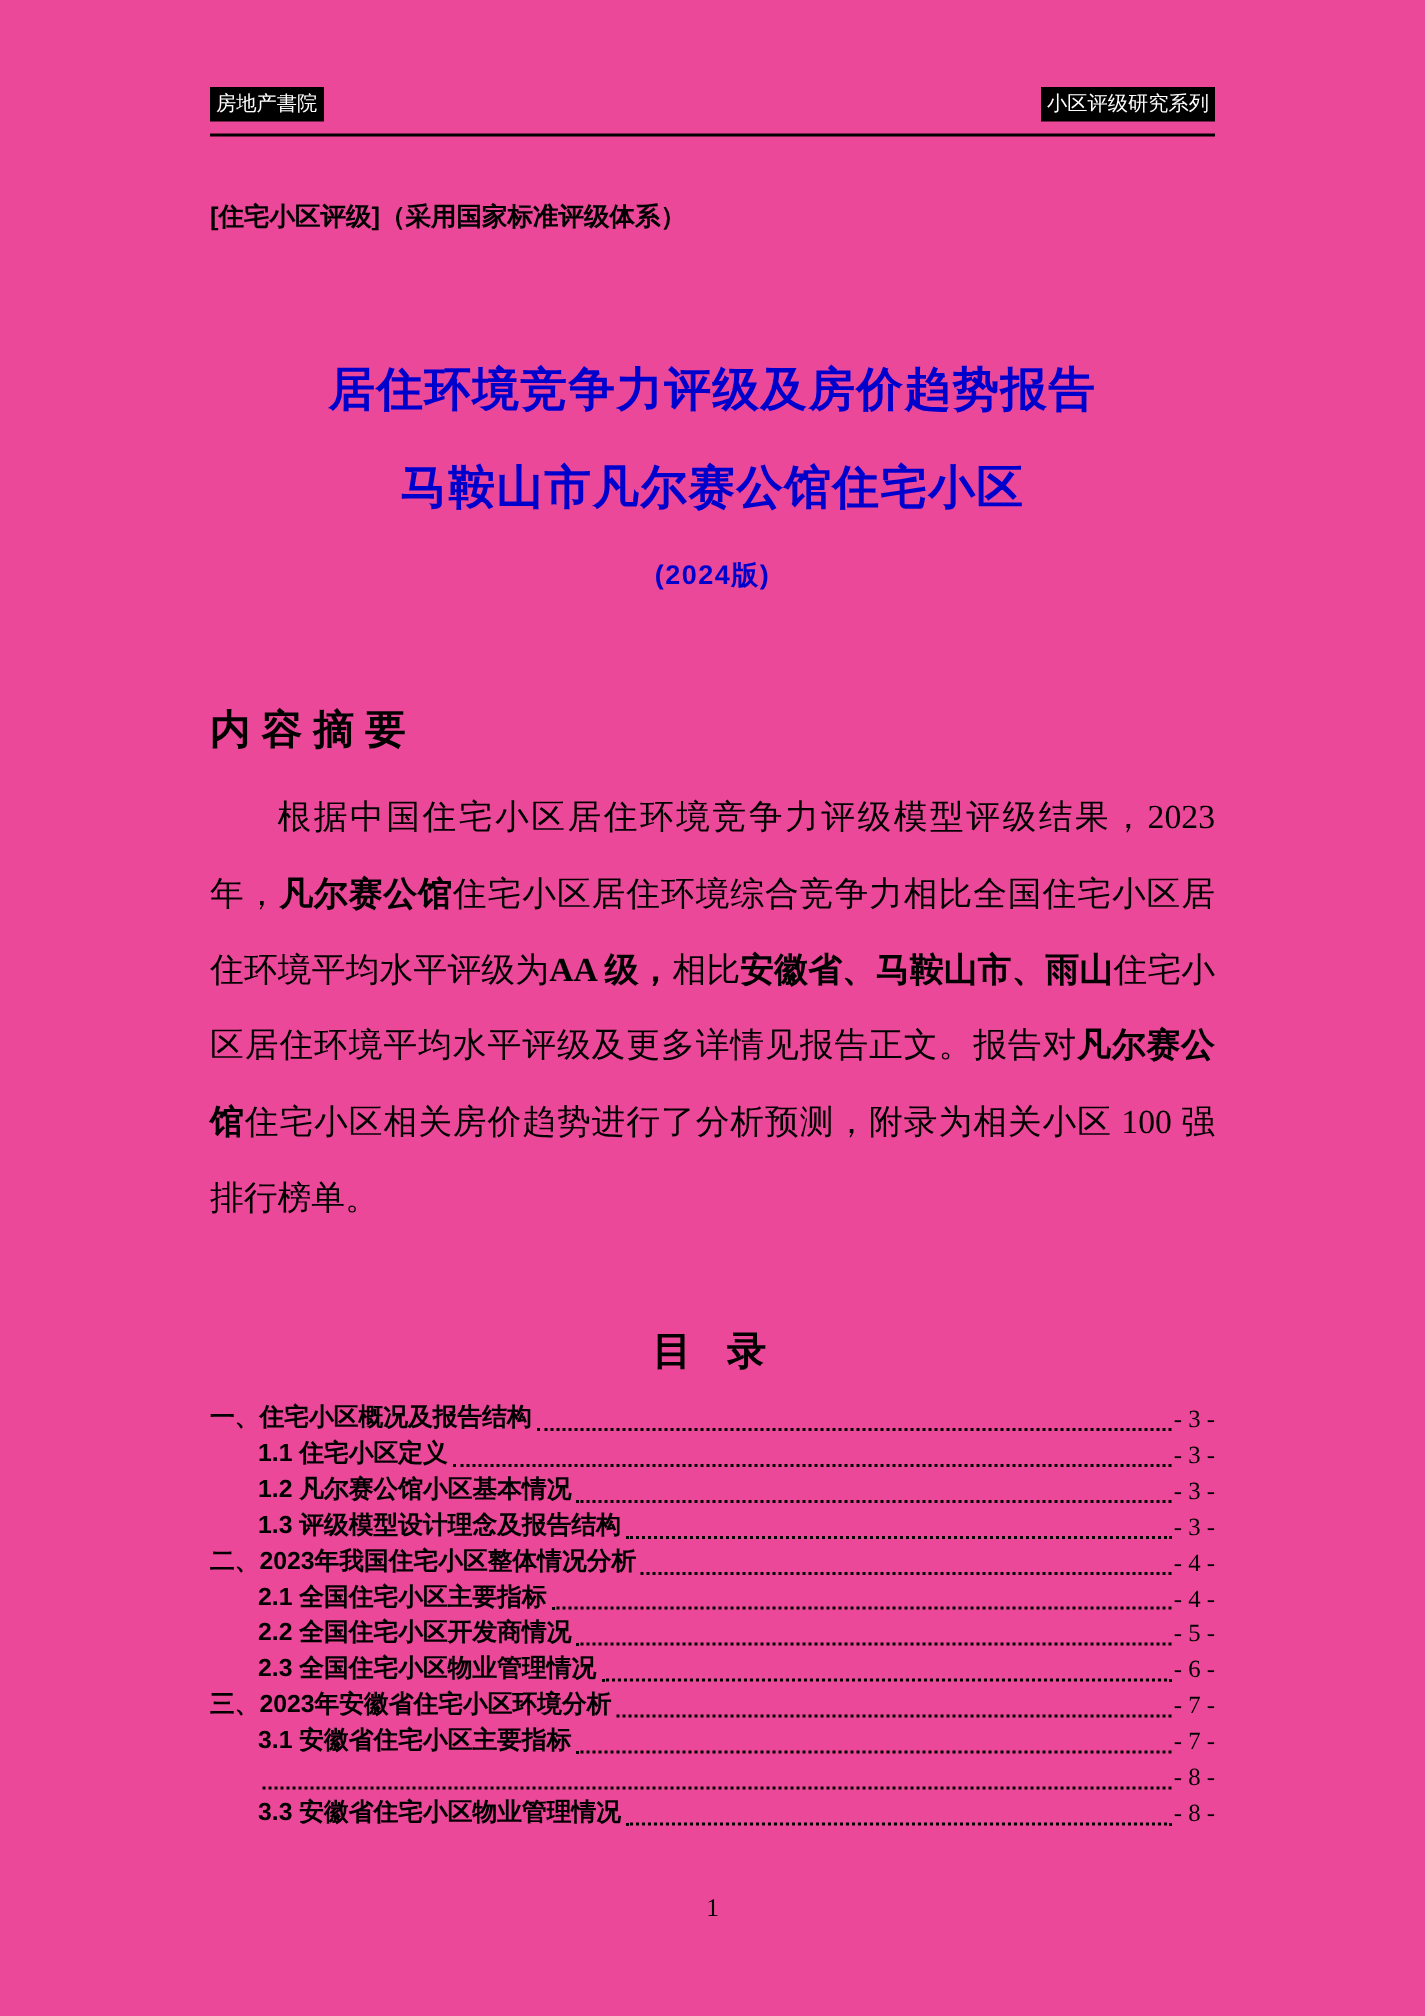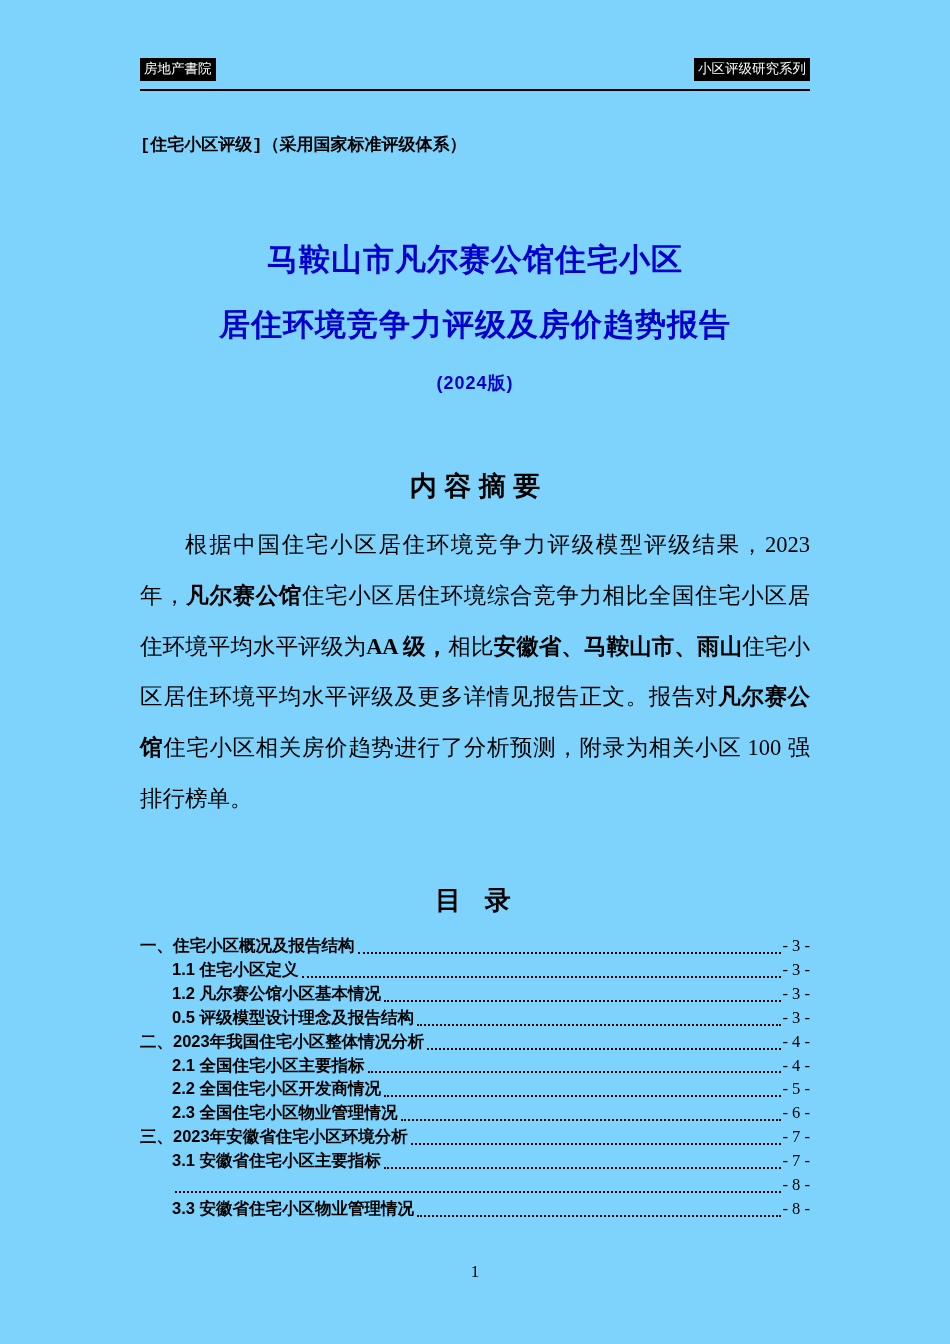--- a/index.html
+++ b/index.html
@@ -6,21 +6,21 @@
   html, body { background: #ffffff; }
   body {
     width: 950px;
     font-family: "Liberation Serif", serif;
     color: #000000;
   }
   .page {
     position: relative;
     width: 950px;
     height: 1344px;
-    background: #7dd3fc;
+    background: #ec4899;
     padding: 58px 140px 0 140px;
     overflow: hidden;
   }
 
   
   .hdr {
     display: flex;
     justify-content: space-between;
     align-items: flex-end;
   }
@@ -35,21 +35,21 @@
   }
   .header-rule {
     border: none;
     border-top: 2px solid #000000;
     margin-top: 8px;
   }
 
   
   .bracket-line {
     margin-top: 42px;
-    font-family: Liberation Mono, monospace;
+    font-family: Liberation Sans, sans-serif;
     font-weight: bold;
     font-size: 17px;
   }
 
   
   .title-block {
     margin-top: 88px;
     text-align: center;
     font-family: "Liberation Sans", sans-serif;
     font-weight: bold;
@@ -62,21 +62,20 @@
     letter-spacing: 1px;
   }
   .doc-title.edition {
     font-size: 18px;
     margin-bottom: 0;
   }
 
   
   .summary-heading {
     margin-top: 76px;
-    text-align: center;
     font-family: "Liberation Sans", sans-serif;
     font-weight: bold;
     font-size: 27px;
   }
   .summary-text {
     margin-top: 16px;
     font-size: 22.5px;
     line-height: 2.26;
     text-align: justify;
     text-indent: 2em;
@@ -139,22 +138,22 @@
 
   <header class="hdr">
     <span class="hdr-badge">房地产書院</span>
     <span class="hdr-badge">小区评级研究系列</span>
   </header>
   <hr class="header-rule">
 
   <div class="bracket-line">[住宅小区评级]（采用国家标准评级体系）</div>
 
   <div class="title-block">
+    <div class="doc-title">居住环境竞争力评级及房价趋势报告</div>
     <div class="doc-title">马鞍山市凡尔赛公馆住宅小区</div>
-    <div class="doc-title">居住环境竞争力评级及房价趋势报告</div>
     <div class="doc-title edition">(2024版)</div>
   </div>
 
   <h2 class="summary-heading">内 容 摘 要</h2>
 
   <p class="summary-text"><span>根据中国住宅小区居住环境竞争力评级模型评级结果，2023 年，</span><span class="b">凡尔赛公馆</span><span>住宅小区居住环境综合竞争力相比全国住宅小区居住环境平均水平评级为</span><span class="b">AA 级，</span><span>相比</span><span class="b">安徽省、马鞍山市、雨山</span><span>住宅小区居住环境平均水平评级及更多详情见报告正文。报告对</span><span class="b">凡尔赛公馆</span><span>住宅小区相关房价趋势进行了分析预测，附录为相关小区 100 强排行榜单。</span></p>
 
   <h2 class="toc-heading">目 录</h2>
 
   <nav class="toc">
@@ -167,21 +166,21 @@
       <span class="toc-label">1.1 住宅小区定义</span>
       <span class="toc-dots"></span>
       <span class="toc-page">- 3 -</span>
     </div>
     <div class="toc-row lvl2">
       <span class="toc-label">1.2 凡尔赛公馆小区基本情况</span>
       <span class="toc-dots"></span>
       <span class="toc-page">- 3 -</span>
     </div>
     <div class="toc-row lvl2">
-      <span class="toc-label">0.5 评级模型设计理念及报告结构</span>
+      <span class="toc-label">1.3 评级模型设计理念及报告结构</span>
       <span class="toc-dots"></span>
       <span class="toc-page">- 3 -</span>
     </div>
     <div class="toc-row lvl1">
       <span class="toc-label">二、2023年我国住宅小区整体情况分析</span>
       <span class="toc-dots"></span>
       <span class="toc-page">- 4 -</span>
     </div>
     <div class="toc-row lvl2">
       <span class="toc-label">2.1 全国住宅小区主要指标</span>

